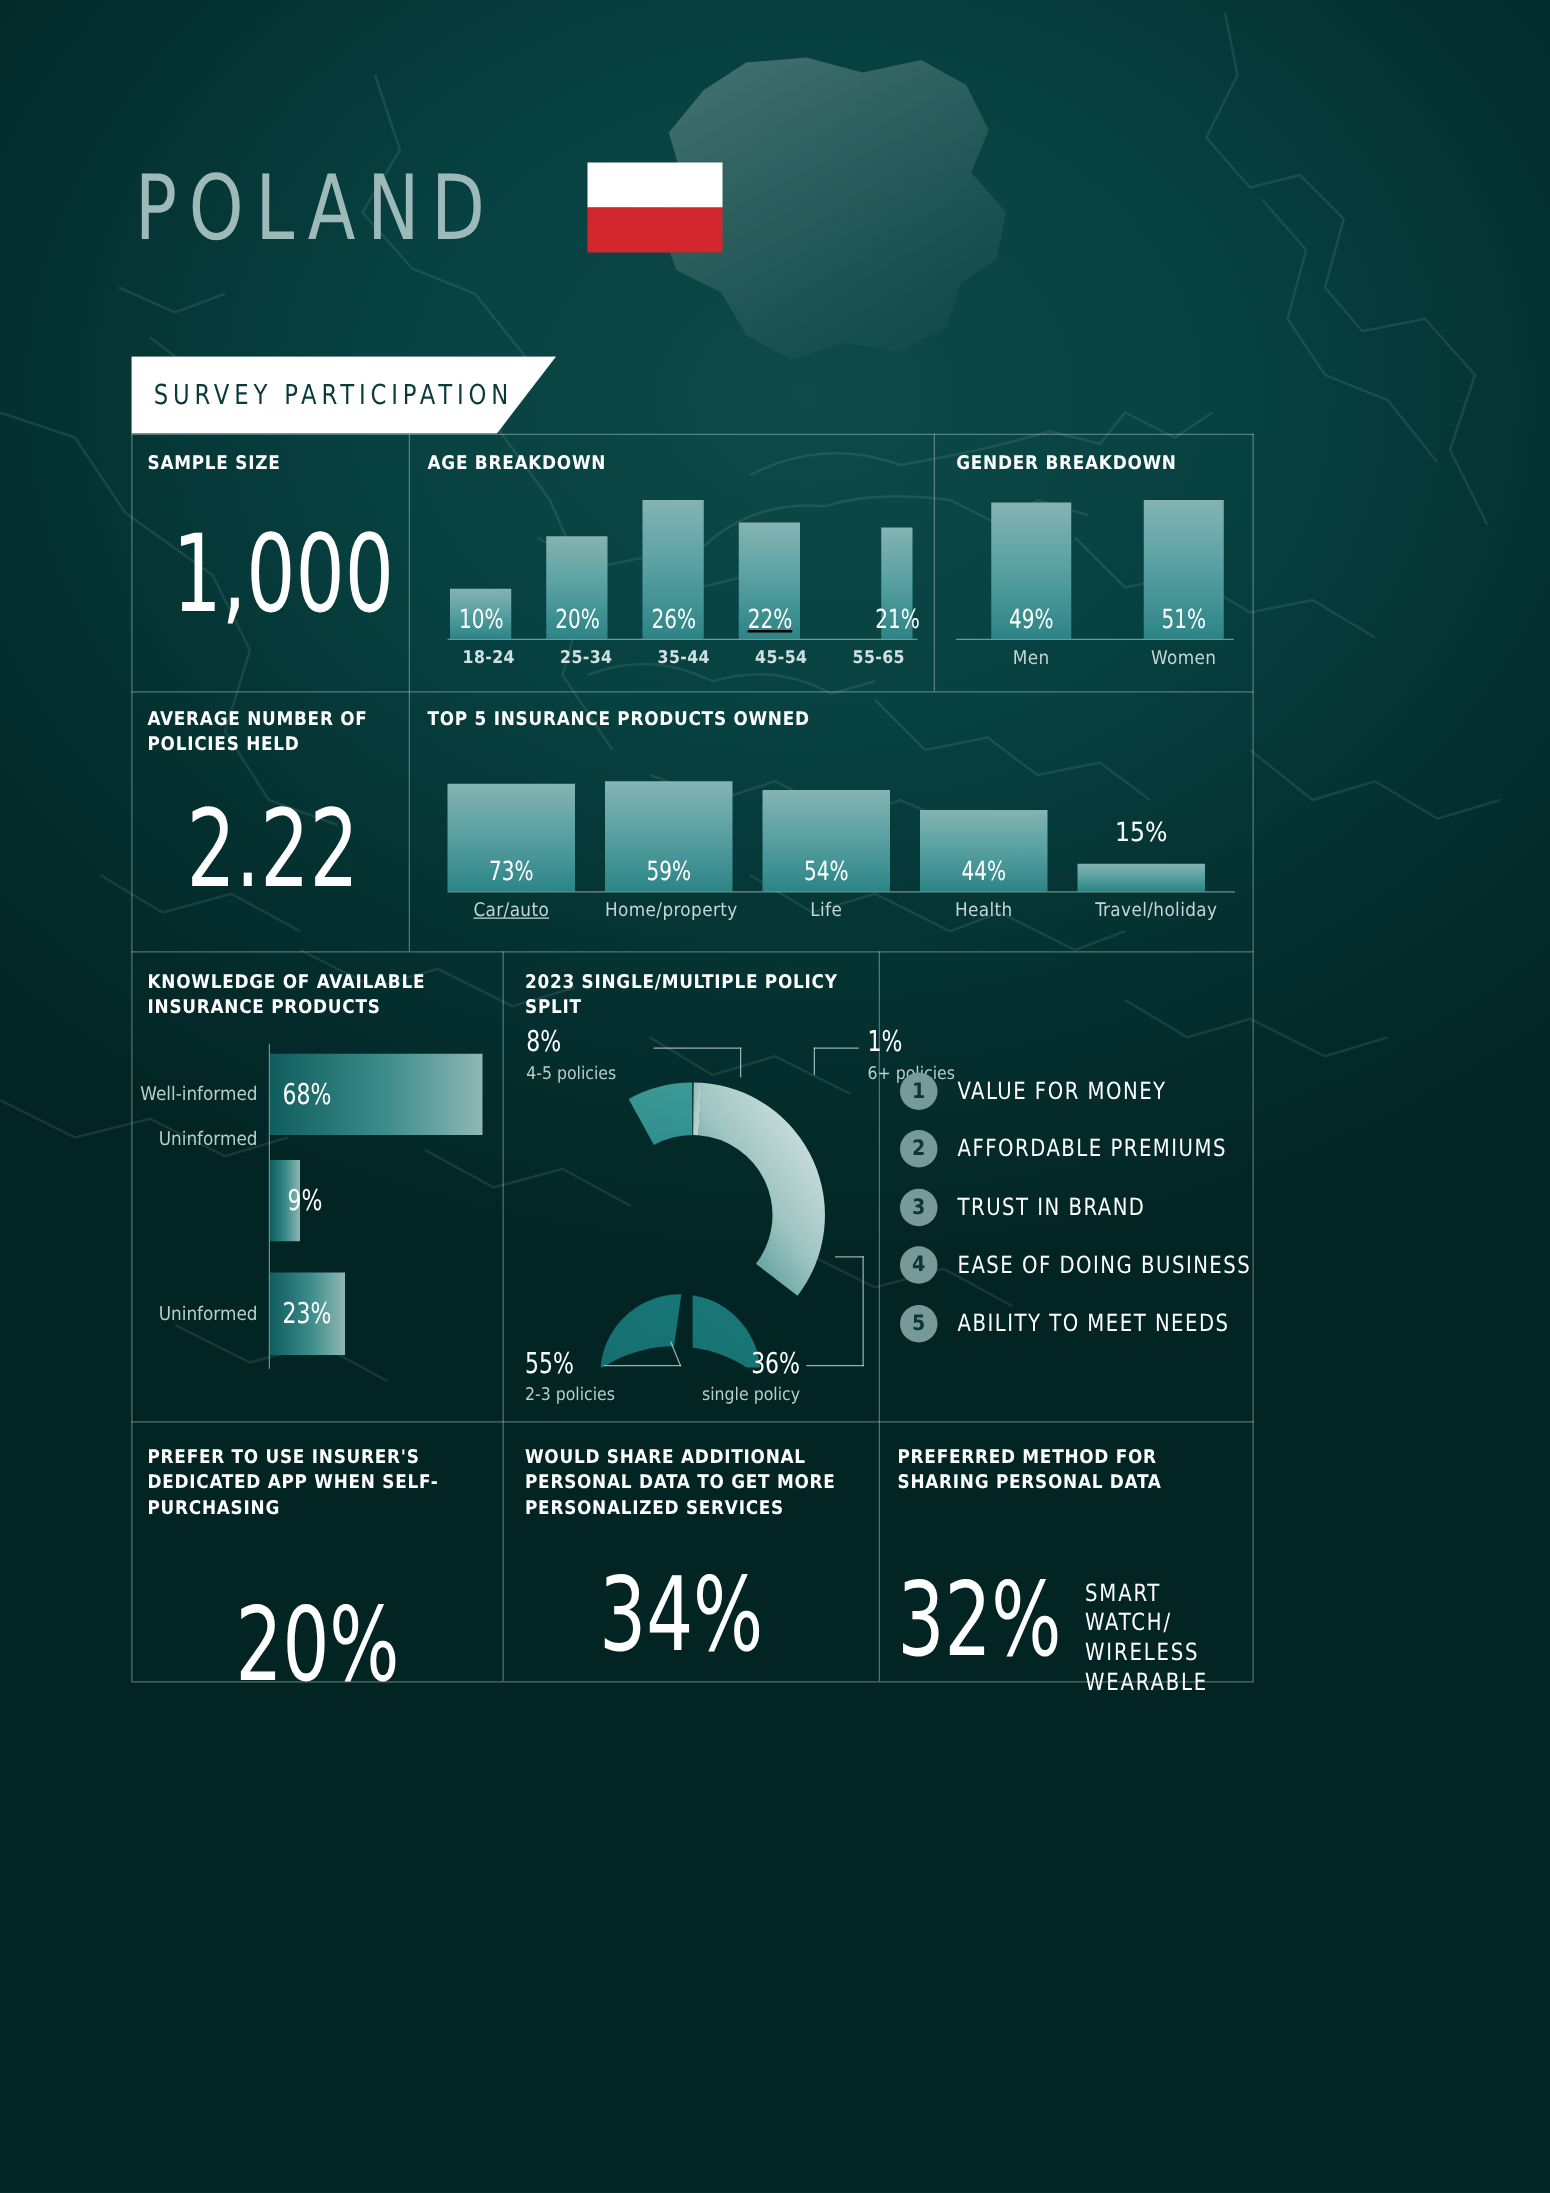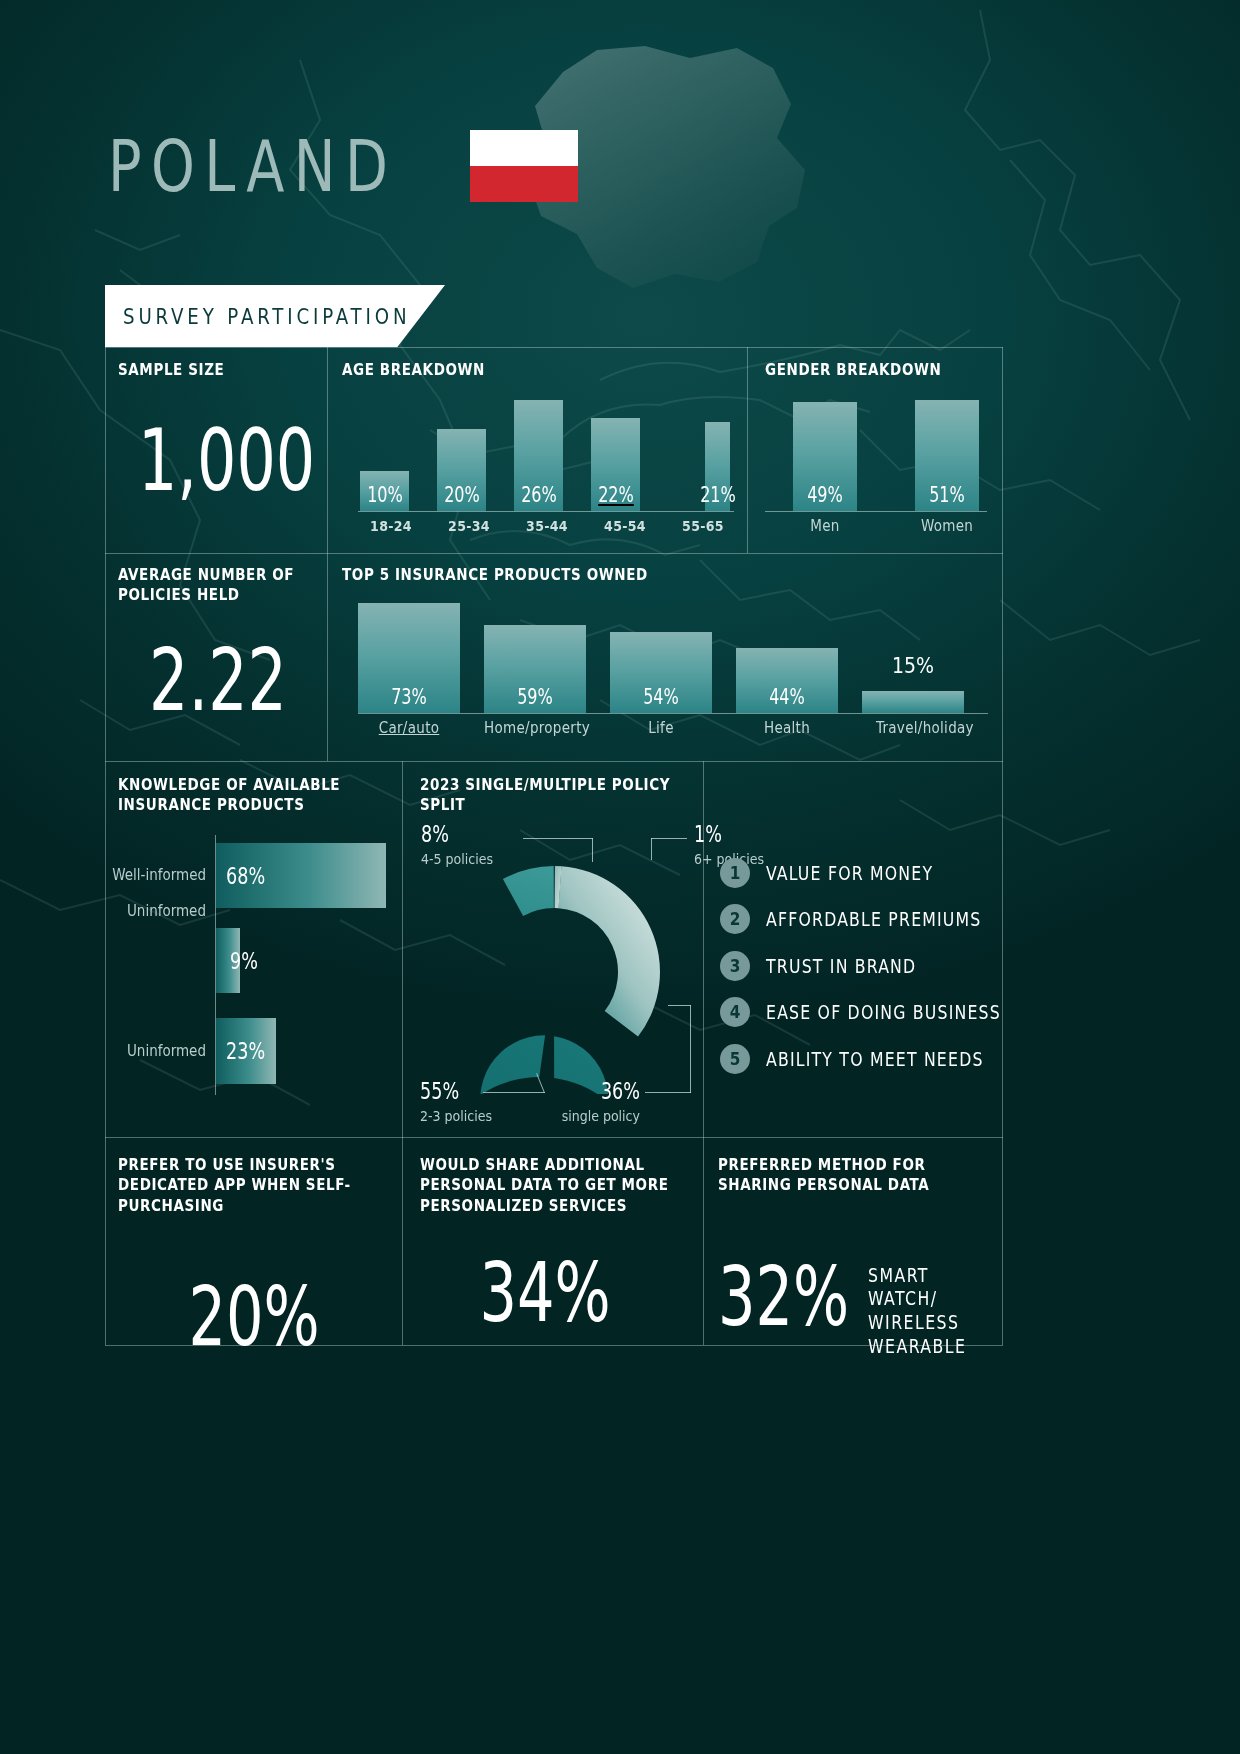--- a/index.html
+++ b/index.html
@@ -270,21 +270,21 @@
   <div class="cell" style="left:118px; top:565px; width:200px;">
     <div class="celltitle">AVERAGE NUMBER OF POLICIES HELD</div>
     <div class="bignum" style="font-size:86px; margin-top:34px; text-align:center;">2.22</div>
   </div>
 
   <div class="cell" style="left:342px; top:565px;">
     <div class="celltitle">TOP 5 INSURANCE PRODUCTS OWNED</div>
   </div>
   <div class="vchart" style="left:358px; top:603px; width:630px; height:110px; gap:24px;">
     <div class="vcol" style="width:102px; height:110px;">
-      <div class="vbar" style="height:110px;">
+      <div class="vbar" style="height:86px;">
         <span>73%</span>
       </div>
     </div>
     <div class="vcol" style="width:102px; height:110px;">
       <div class="vbar" style="height:88px;">
         <span>59%</span>
       </div>
     </div>
     <div class="vcol" style="width:102px; height:110px;">
       <div class="vbar" style="height:81px;">

